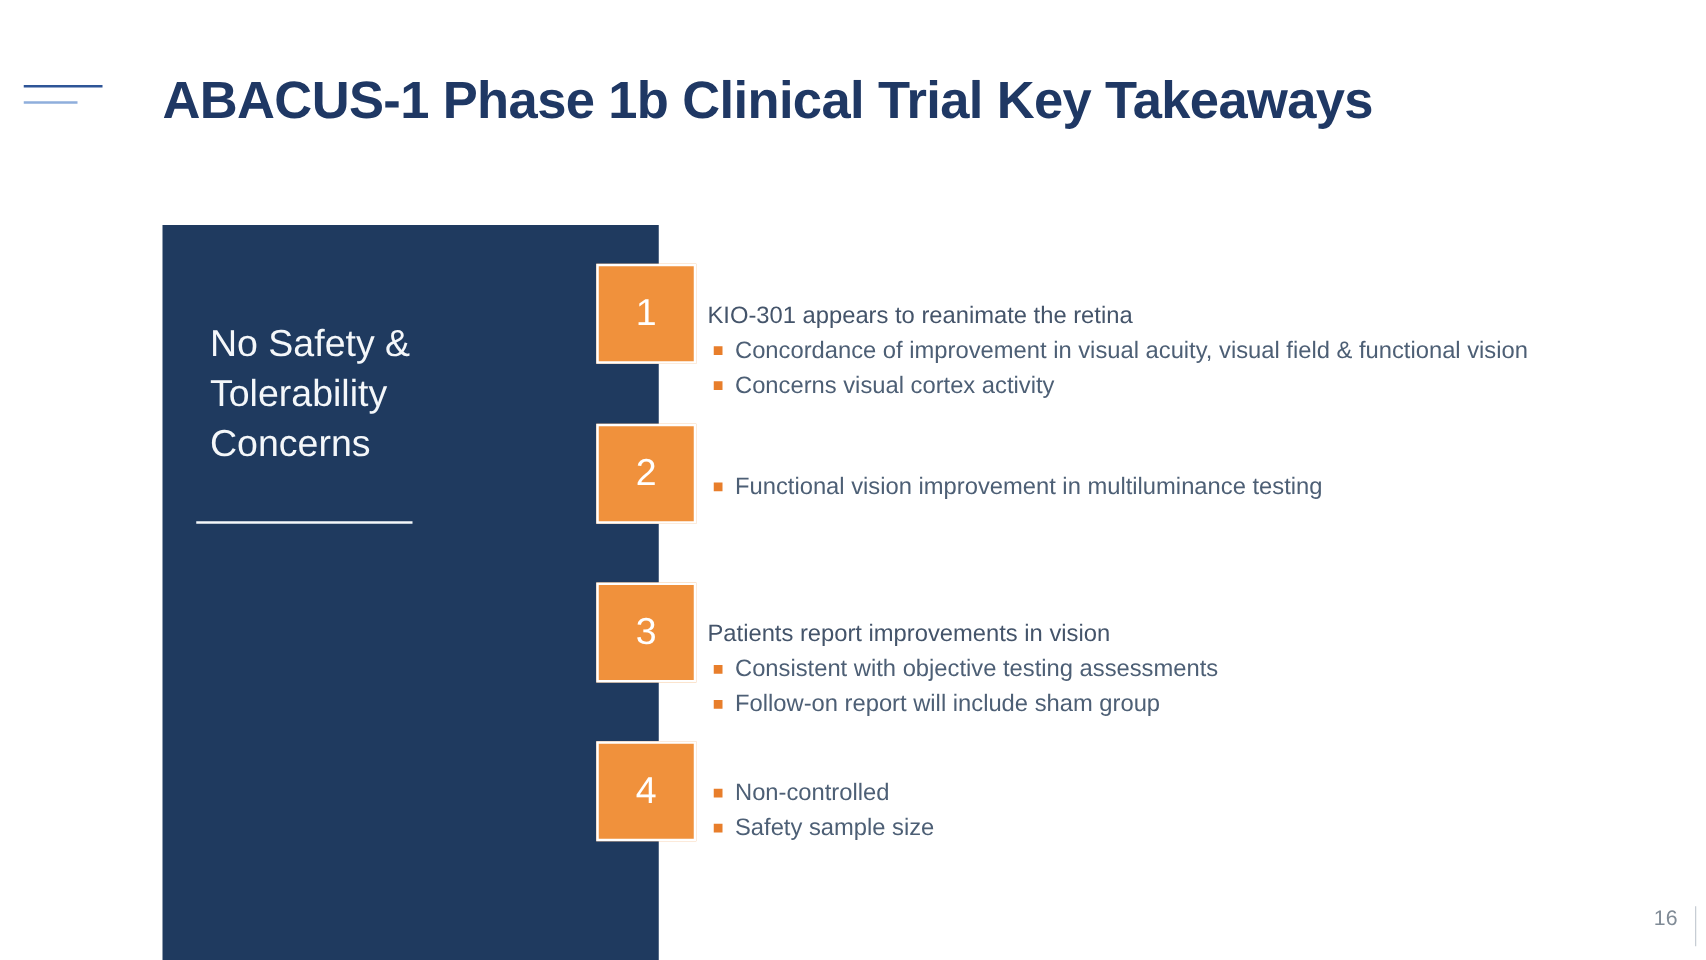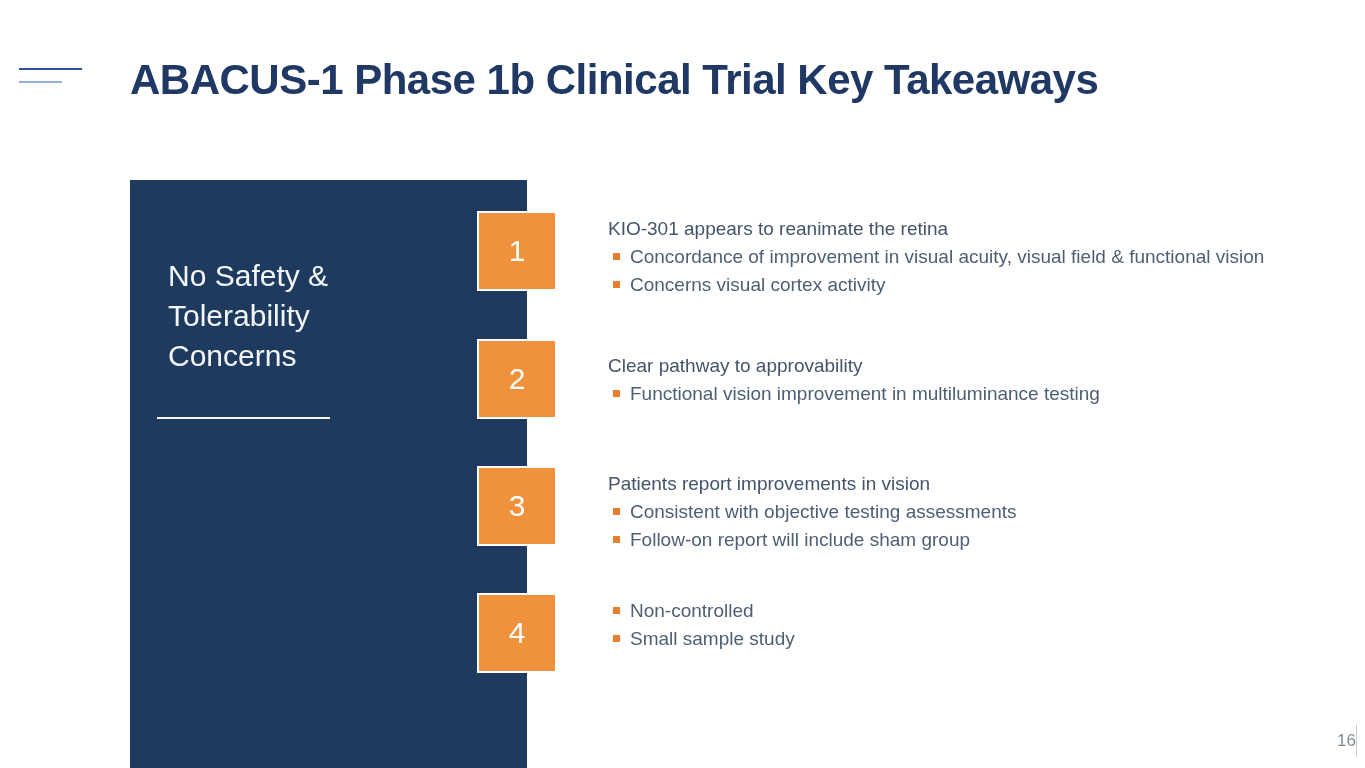--- a/index.html
+++ b/index.html
@@ -55,21 +55,21 @@
 
   .num-box {
     position: absolute; left: 477px; top: 0;
     width: 80px; height: 80px;
     background: #F0913C;
     border: 2px solid #ffffff;
     display: flex; align-items: center; justify-content: center;
   }
   .num-box span { color: #ffffff; font-size: 30px; font-weight: 400; }
 
-  .item-content { position: absolute; left: 608px; }
+  .item-content { position: absolute; left: 566px; margin-top: 24px; }
   .item-1 .item-content { top: 4px; }
   .item-2 .item-content { top: 13px; }
   .item-3 .item-content { top: 4px; }
   .item-4 .item-content { top: 4px; }
 
   .item-heading {
     font-size: 19px; line-height: 28px; color: #44546A;
     white-space: nowrap;
   }
   .bullet-row {
@@ -79,21 +79,21 @@
   }
   .bullet-square {
     flex: 0 0 auto;
     width: 7px; height: 7px; background: #E87E2B;
     margin: 10px 10px 0 5px;
   }
 
   
   .footer {
     position: absolute; right: 8px; bottom: 11px;
-    display: flex; align-items: center; gap: 0;
+    display: flex; align-items: flex-start; gap: 14px;
   }
   .page-num { font-size: 17px; color: #808B96; }
   .footer-divider { width: 1px; height: 32px; background: #C7CDD4; }
   .logo { display: flex; align-items: center; gap: 5px; }
   .logo svg { display: block; }
   .wordmark {
     font-size: 26px; font-weight: 400; letter-spacing: 2px;
     color: #1F3864;
   }
 </style>
@@ -127,21 +127,20 @@
         <span>Concerns visual cortex activity</span>
       </div>
     </div>
   </div>
 
   <div class="item item-2">
     <div class="num-box">
       <span>2</span>
     </div>
     <div class="item-content">
-      <div class="item-heading">Clear pathway to approvability</div>
       <div class="bullet-row">
         <span class="bullet-square"></span>
         <span>Functional vision improvement in multiluminance testing</span>
       </div>
     </div>
   </div>
 
   <div class="item item-3">
     <div class="num-box">
       <span>3</span>
@@ -163,21 +162,21 @@
     <div class="num-box">
       <span>4</span>
     </div>
     <div class="item-content">
       <div class="bullet-row">
         <span class="bullet-square"></span>
         <span>Non-controlled</span>
       </div>
       <div class="bullet-row">
         <span class="bullet-square"></span>
-        <span>Small sample study</span>
+        <span>Safety sample size</span>
       </div>
     </div>
   </div>
 
   <div class="footer">
     <span class="page-num">16</span>
     <span class="footer-divider"></span>
   </div>
 
 </div>

